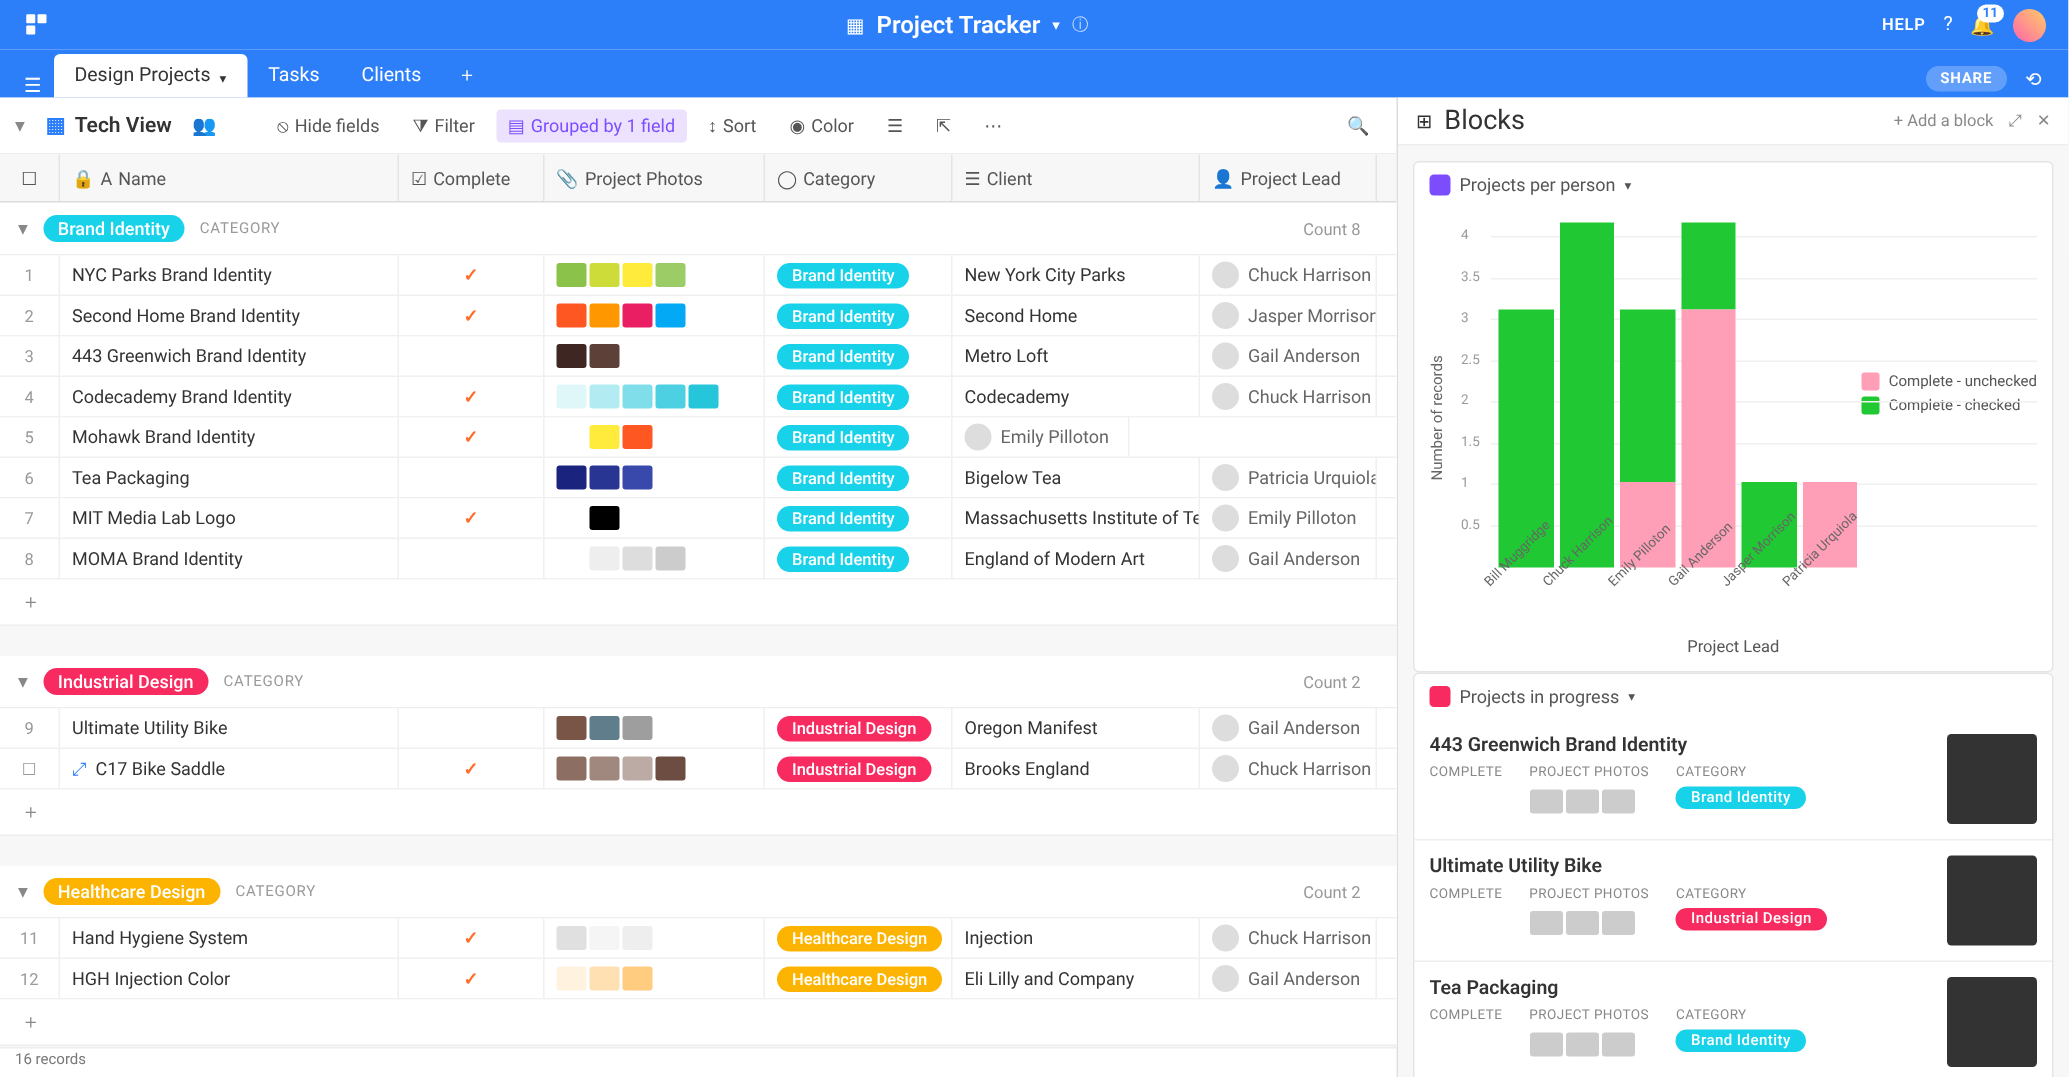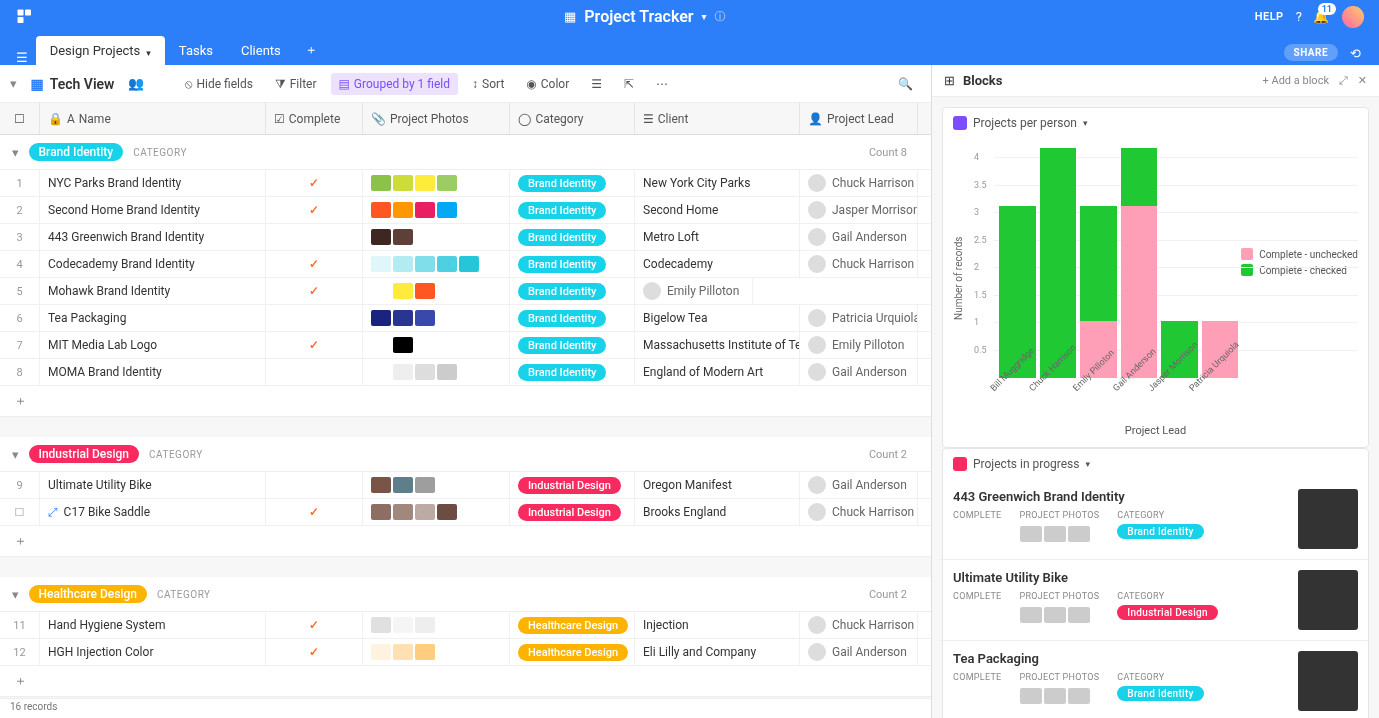--- a/index.html
+++ b/index.html
@@ -12,21 +12,21 @@
 .topbar-right{display:flex;align-items:center;gap:12px}
 .help-link{font-size:11px;font-weight:600;letter-spacing:.5px}
 .icon-btn{position:relative;cursor:pointer}
 .badge{position:absolute;top:-6px;right:-6px;background:#fff;color:#2d7ff9;border-radius:8px;font-size:9px;padding:1px 4px;font-weight:700}
 .avatar{width:22px;height:22px;border-radius:50%;background:linear-gradient(45deg,#f6a,#fc6)}
 .tabbar{background:#2d7ff9;height:32px;display:flex;align-items:flex-end;padding:0 8px;gap:0}
 .menu-toggle{color:#fff;padding:0 8px;cursor:pointer}
 .tab{padding:7px 14px;color:#fff;font-size:13px;cursor:pointer;border-radius:4px 4px 0 0;display:flex;align-items:flex-end;gap:6px}
 .tab.active{background:#fff;color:#333}
 .tab-add{color:#fff;padding:6px 10px;cursor:pointer}
-.tabbar-right{margin-left:auto;display:flex;align-items:flex-end;gap:12px;padding-right:10px;padding-bottom:4px}
+.tabbar-right{margin-left:auto;display:flex;align-items:center;gap:12px;padding-right:10px;padding-bottom:4px}
 .share-btn{background:rgba(255,255,255,.25);color:#fff;font-size:10px;font-weight:700;padding:3px 10px;border-radius:10px;letter-spacing:.5px}
 .main{display:flex;flex:1;overflow:hidden}
 .grid-area{flex:1;display:flex;flex-direction:column;background:#fff;overflow:hidden;border-right:1px solid #ddd}
 .viewbar{height:38px;display:flex;align-items:center;padding:0 10px;gap:6px;border-bottom:1px solid #eee}
 .view-name{display:flex;align-items:center;gap:6px;font-weight:600;font-size:14px;padding:4px 8px}
 .view-icon{color:#2d7ff9}
 .tool{display:flex;align-items:center;gap:4px;padding:4px 8px;border-radius:3px;font-size:12px;color:#555;cursor:pointer}
 .tool.active{background:#ede2fe;color:#7c4dff}
 .spacer{flex:1}
 .headers{display:flex;height:32px;border-bottom:1px solid #ddd;background:#f7f7f7;font-size:12px;color:#555}
@@ -53,21 +53,21 @@
 .check{color:#ff6f2c;font-weight:700}
 .thumbs{display:flex;gap:2px}
 .thumb{width:20px;height:16px;border-radius:2px}
 .lead{display:flex;align-items:center;gap:6px;color:#666}
 .lead-av{width:18px;height:18px;border-radius:50%;background:#ddd}
 .add-row{padding:6px 14px;color:#888;cursor:pointer;background:#fff;border-bottom:1px solid #eee}
 .group-gap{height:20px}
 .footer{height:20px;padding:2px 10px;font-size:10px;color:#777;background:#fff;border-top:1px solid #eee}
 .blocks{width:447px;background:#f7f7f7;display:flex;flex-direction:column}
 .blocks-header{height:32px;background:#fff;display:flex;align-items:center;padding:0 12px;gap:8px;border-bottom:1px solid #eee}
-.blocks-title{font-weight:700;font-size:13px}
+.blocks-title{font-weight:400;font-size:18px}
 .blocks-actions{margin-left:auto;display:flex;align-items:center;gap:10px;font-size:11px;color:#888}
 .blocks-body{flex:1;overflow-y:auto;padding:10px}
 .block-card{background:#fff;border:1px solid #e5e5e5;border-radius:4px;margin-bottom:0}
 .block-title{display:flex;align-items:center;gap:6px;padding:8px 10px;font-size:12px;color:#555}
 .block-ticon{width:14px;height:14px;border-radius:3px}
 .ic-chart{background:#7c4dff}
 .ic-gallery{background:#f82b60}
 .chart-wrap{display:flex;padding:10px;gap:10px}
 .yaxis-label{writing-mode:vertical-rl;transform:rotate(180deg);font-size:10px;color:#666;text-align:center}
 .chart-plot{flex:1;position:relative;height:260px}

